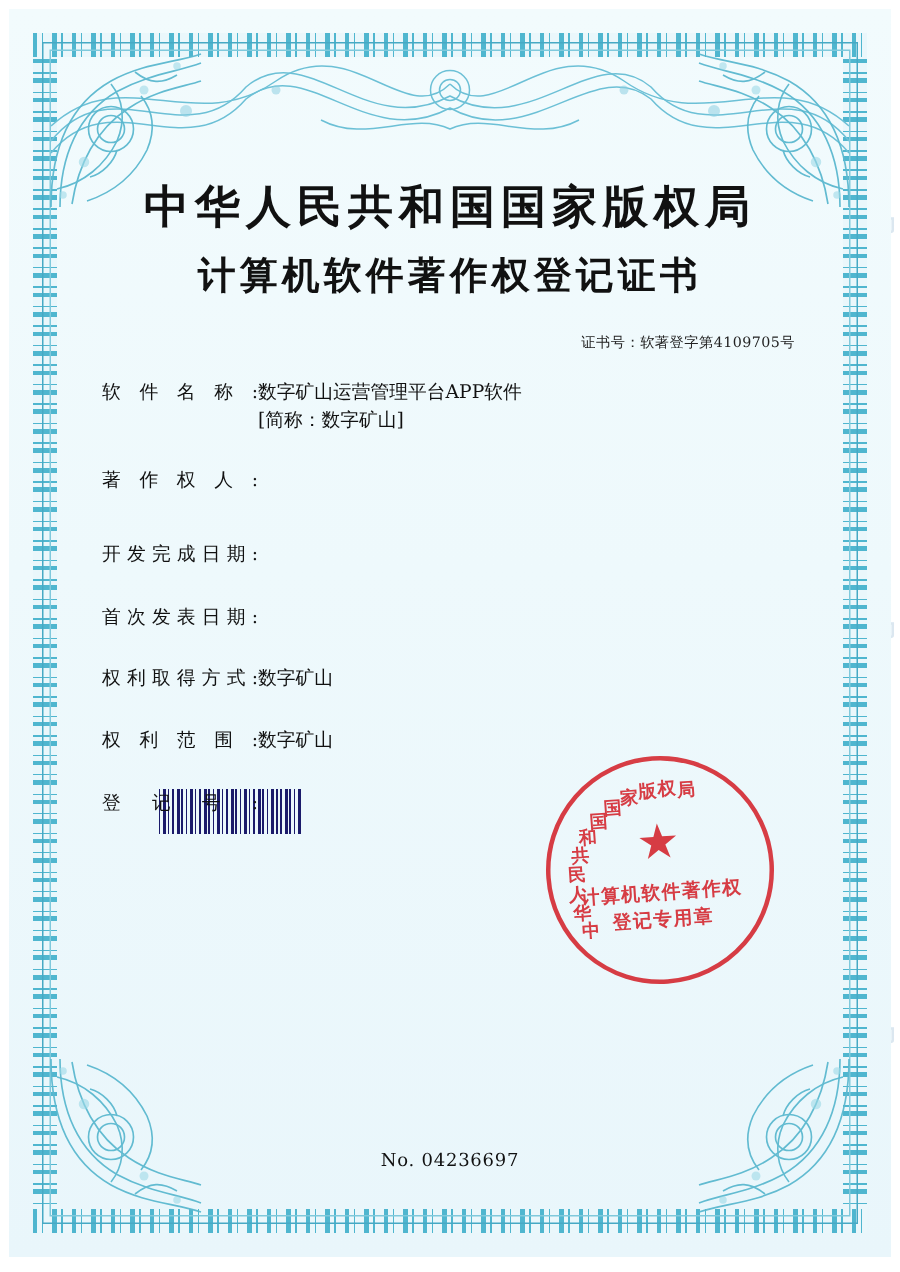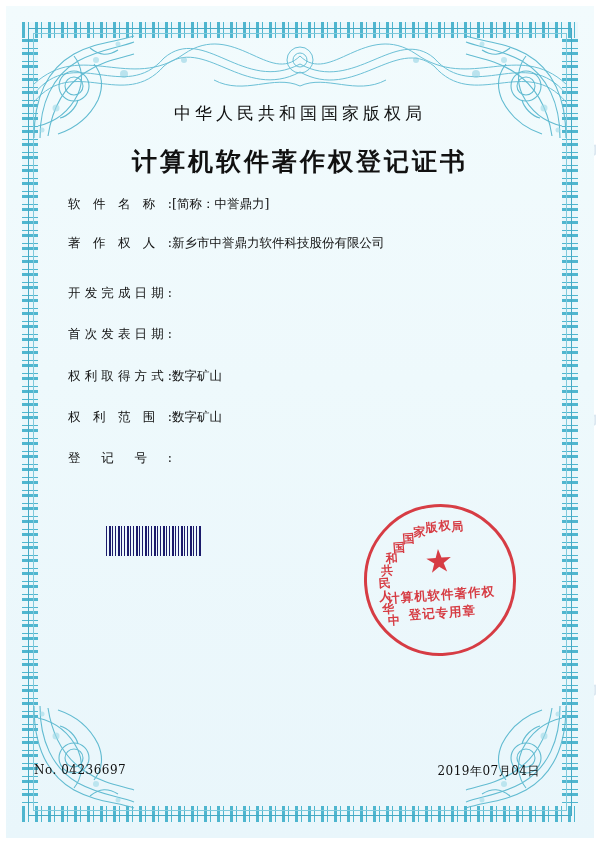--- a/index.html
+++ b/index.html
@@ -137,35 +137,35 @@
     position: absolute;
     left: 40px;
     right: 40px;
     top: 90px;
     bottom: 40px;
     z-index: 3;
   }
 
   .title-1 {
     text-align: center;
-    font-size: 17px;
+    font-size: 30px;
     letter-spacing: 4px;
     color: #111;
-    font-weight: normal;
-    font-family: "DejaVu Serif", serif;
-    margin-top: 6px;
+    font-weight: bold;
+    font-family: "DejaVu Serif", serif;
+    margin-top: 22px;
   }
   .title-2 {
     text-align: center;
     font-size: 25px;
     letter-spacing: 3px;
     color: #111;
     font-weight: bold;
     font-family: "DejaVu Serif", serif;
-    margin-top: 20px;
+    margin-top: 8px;
   }
 
   .cert-no {
     margin-top: 22px;
     text-align: right;
     padding-right: 24px;
     font-size: 9.5px;
     color: #222;
     letter-spacing: .3px;
     font-family: "DejaVu Serif", serif;
@@ -281,21 +281,21 @@
   .seal .seal-line1 { top: 80px; }
   .seal .seal-line2 { top: 98px; }
 
   
   .bottom-row {
     position: absolute;
     left: 28px;
     right: 28px;
     bottom: 58px;
     display: flex;
-    justify-content: space-between;
+    justify-content: center;
     font-size: 12px;
     color: #111;
     font-family: "DejaVu Serif", serif;
   }
   .bottom-row .no {
     letter-spacing: .5px;
   }
   .bottom-row .date {
     letter-spacing: .5px;
     padding-right: 26px;
@@ -524,45 +524,48 @@
       <circle cx="88" cy="14" r="2.5"></circle>
       <circle cx="12" cy="100" r="2.5"></circle>
     </g>
   </svg>
 
   <div class="content">
 
     <div class="title-1">中华人民共和国国家版权局</div>
     <div class="title-2">计算机软件著作权登记证书</div>
 
+    <div class="cert-no">
+      <span>证书号：</span><span>软著登字第4109705号</span>
+    </div>
 
     <div class="fields">
 
       <div class="row">
         <div class="label spread">
           <span>软</span>
           <span>件</span>
           <span>名</span>
           <span>称</span>
           <span>:</span>
         </div>
         <div class="value">
-          <span class="line2">[简称：中誉鼎力]</span>
+          <span>数字矿山运营管理平台APP软件</span>
+          <span class="line2">[简称：数字矿山]</span>
         </div>
       </div>
 
       <div class="row gap-top">
         <div class="label spread">
           <span>著</span>
           <span>作</span>
           <span>权</span>
           <span>人</span>
           <span>:</span>
         </div>
-        <div class="value">新乡市中誉鼎力软件科技股份有限公司</div>
       </div>
 
       <div class="row" style="margin-top:30px;">
         <div class="label spread">
           <span>开</span>
           <span>发</span>
           <span>完</span>
           <span>成</span>
           <span>日</span>
           <span>期</span>
@@ -639,16 +642,15 @@
     <div class="star">★</div>
     <div class="seal-line1">计算机软件著作权</div>
     <div class="seal-line2">登记专用章</div>
   </div>
 
   <div class="bottom-row">
     <div class="no">
       <span>No.</span>
       <span>04236697</span>
     </div>
-    <div class="date">2019年07月04日</div>
   </div>
 
 </div>
 
 </body></html>

